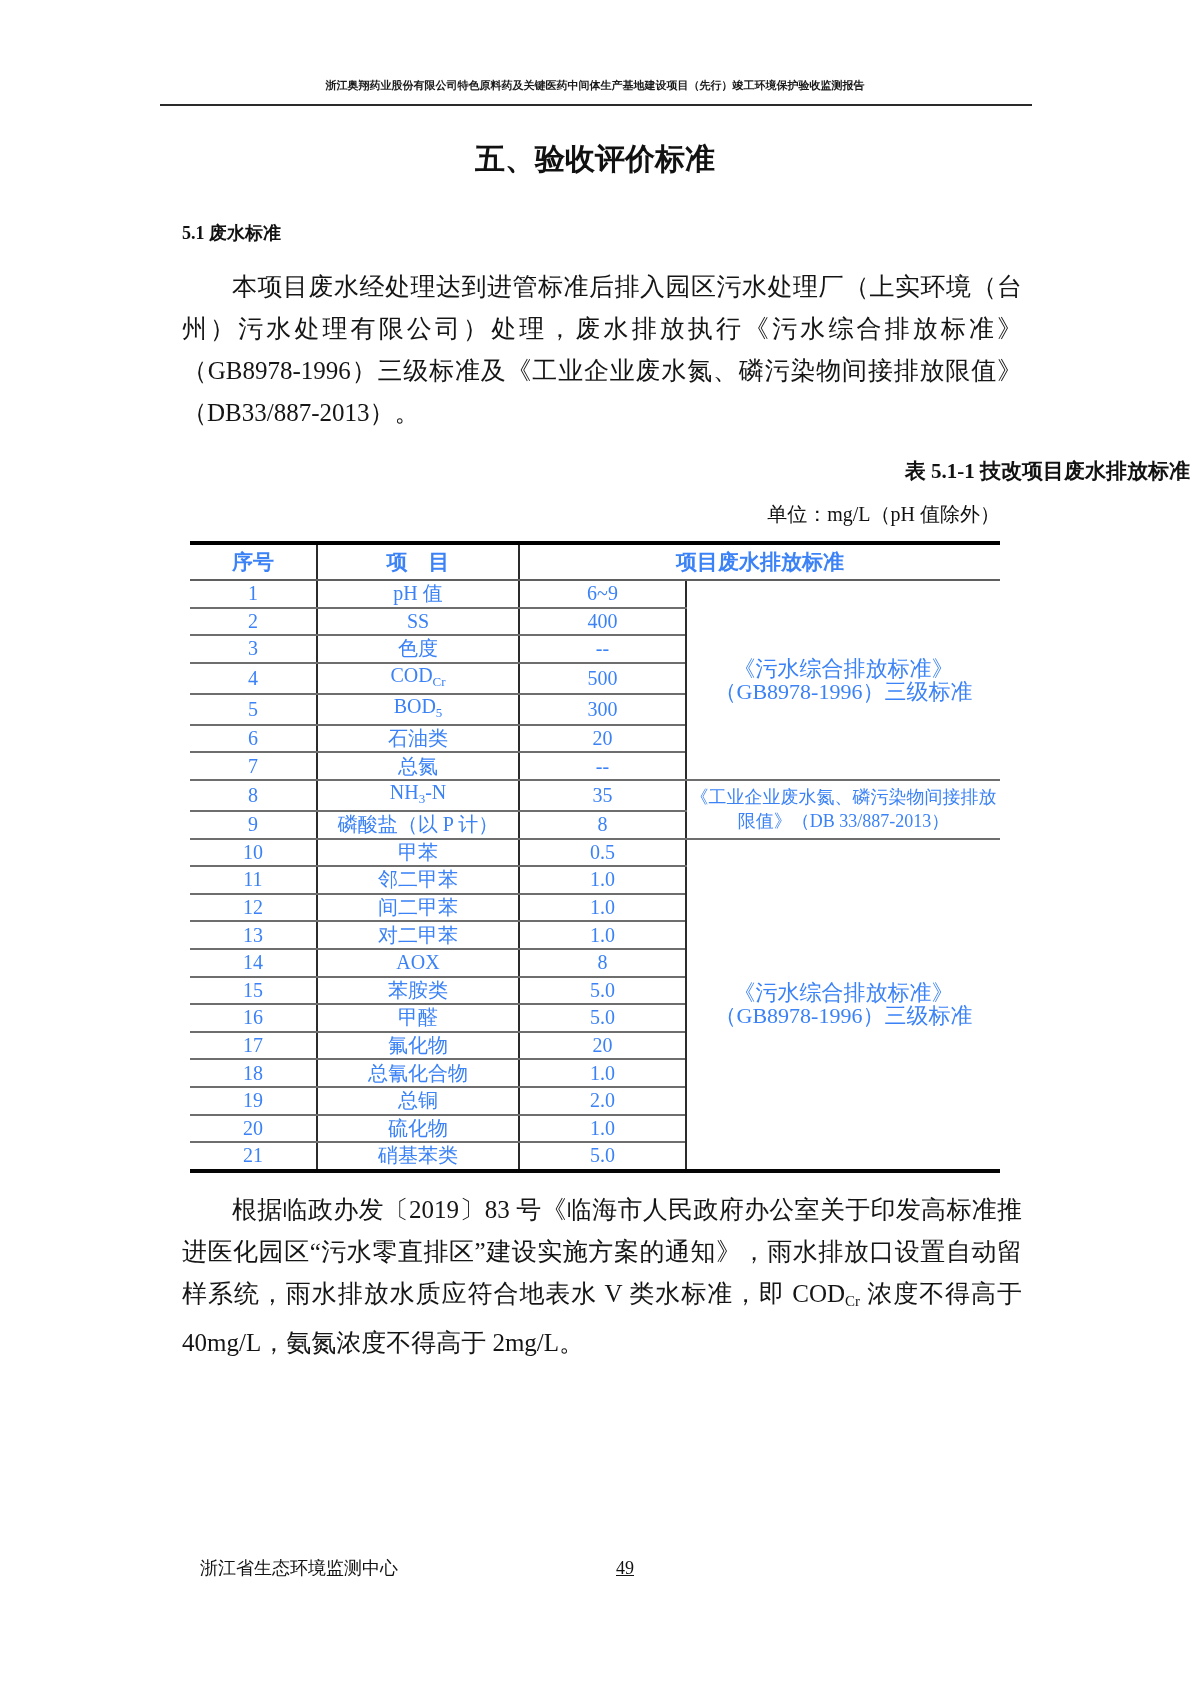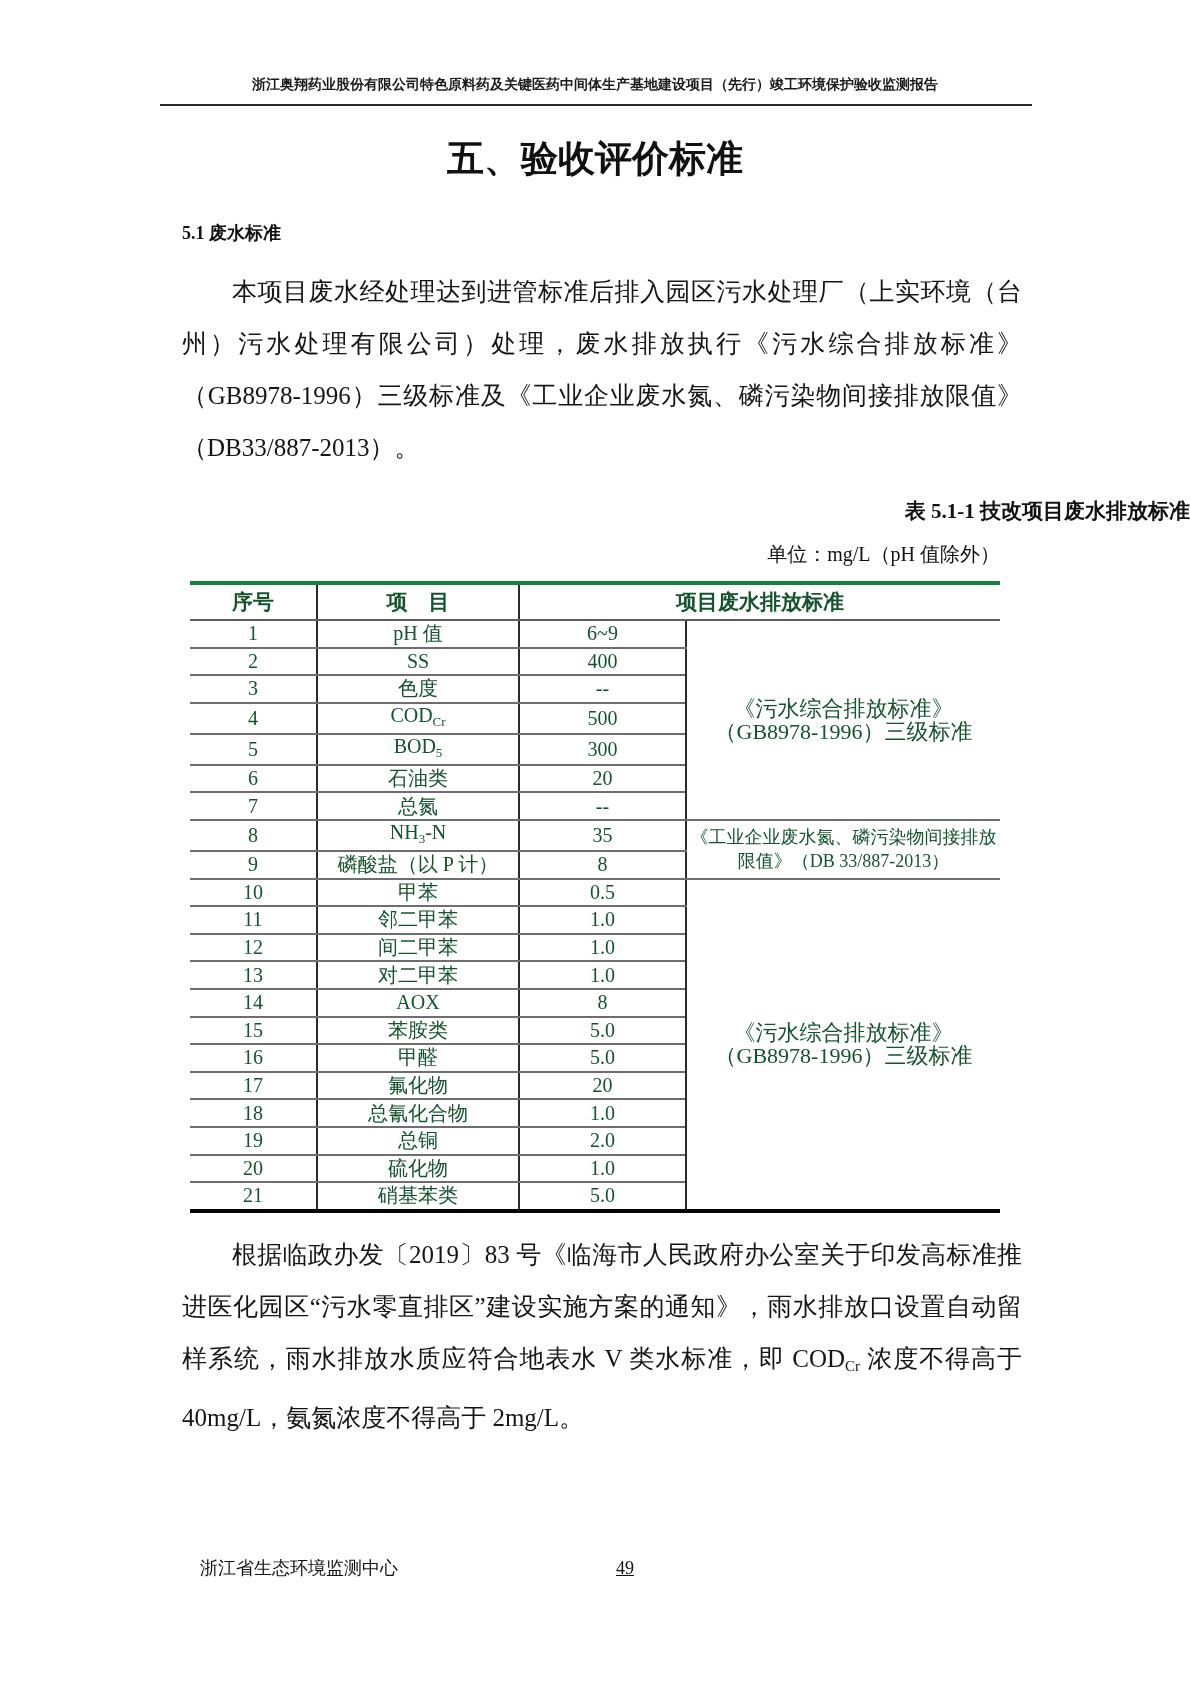--- a/index.html
+++ b/index.html
@@ -9,48 +9,47 @@
     margin:0 auto;
     background:#ffffff;
     color:#111;
     font-family:"Liberation Serif","DejaVu Serif",serif;
     overflow:hidden;
   }
   .doc-header{
     margin:74px auto 0;
     max-width:700px;
     text-align:center;
-    font-size:14px;
+    font-size:11px;
     line-height:23px;
     font-weight:bold;
     color:#1a1a1a;
-    font-family:Liberation Mono, monospace;
   }
   .header-rule{
     margin:7px 158px 0 160px;
     border-bottom:2px solid #2a2a2a;
     height:0;
   }
   .chapter-title{
     margin:34px 0 0;
     text-align:center;
-    font-size:37px;
+    font-size:30px;
     line-height:38px;
     font-weight:bold;
   }
   .section-heading{
     margin:38px 0 0 182px;
     font-size:18px;
     line-height:34px;
     font-weight:bold;
   }
   .body-par{
     margin:16px 168px 0 182px;
     font-size:25px;
-    line-height:52px;
+    line-height:42px;
     text-align:justify;
     text-indent:50px;
     color:#151515;
   }
   .body-par sub{font-size:15px;}
   .table-caption{
     margin:24px 0 0;
     text-align:right;
     font-size:21px;
     line-height:26px;
@@ -60,24 +59,24 @@
     margin:18px 190px 0 182px;
     text-align:right;
     font-size:20px;
     line-height:25px;
   }
   table.standards{
     margin:14px 0 0 190px;
     width:810px;
     border-collapse:collapse;
     table-layout:fixed;
-    border-top:4px solid #15803d;
+    border-top:4px solid #000000;
     border-bottom:4px solid #050505;
     font-size:20px;
-    color:#14532d;
+    color:#3b82f6;
   }
   table.standards col.c-no{width:127px;}
   table.standards col.c-item{width:202px;}
   table.standards col.c-val{width:167px;}
   table.standards col.c-std{width:314px;}
   table.standards th{
     height:34px;
     font-size:21px;
     font-weight:bold;
     text-align:center;

